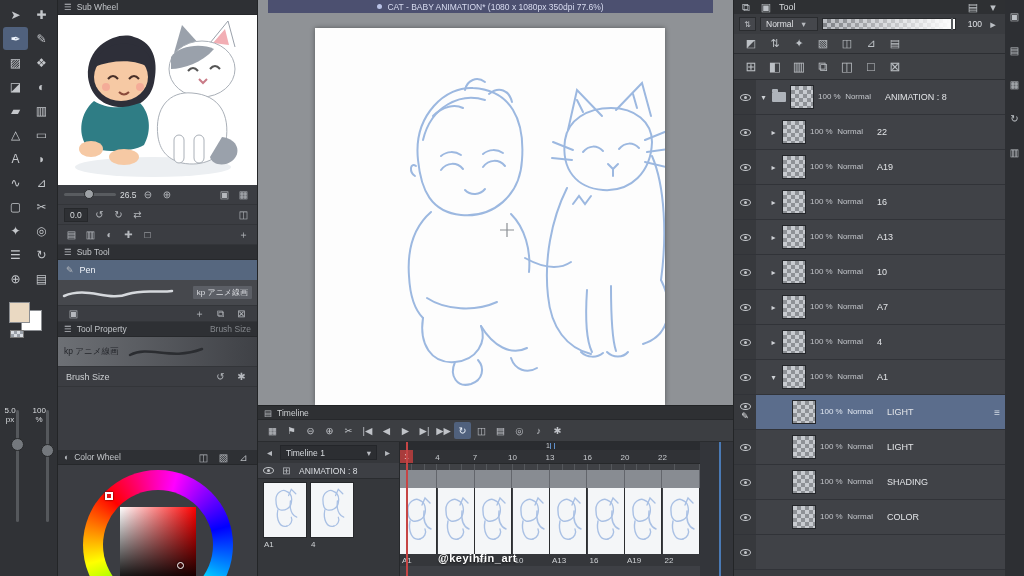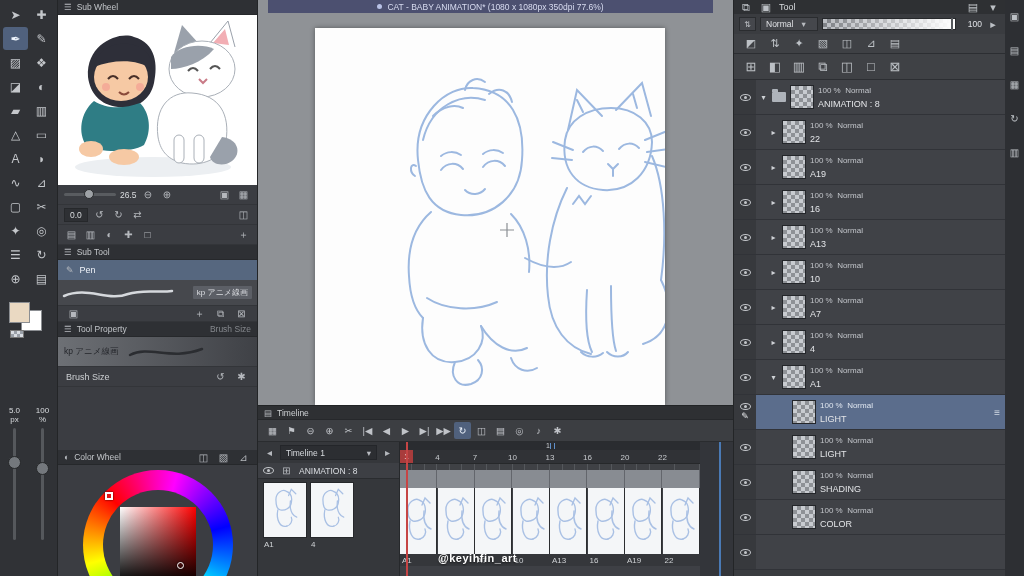--- a/index.html
+++ b/index.html
@@ -10,21 +10,21 @@
 
 .toolstrip{position:absolute;left:0;top:0;width:58px;height:576px;background:#303236;border-right:1px solid #232527;display:flex;flex-direction:column;align-items:center}
 .tool-grid{display:grid;grid-template-columns:25px 25px;gap:1px;margin-top:3px}
 .tool{height:23px;display:flex;align-items:center;justify-content:center;font-size:12px;color:#c4c7cb;border-radius:3px}
 .tool.selected{background:#50617d;color:#eef4fc}
 .swatches{position:relative;width:40px;height:38px;margin-top:12px}
 .sw-main{position:absolute;left:0;top:0;width:21px;height:21px;background:#ead9c2;border:1px solid #8b8e92;z-index:2}
 .sw-sub{position:absolute;left:12px;top:8px;width:21px;height:21px;background:#fff;border:1px solid #8b8e92}
 .sw-trans{position:absolute;left:1px;top:28px;width:14px;height:8px;background:repeating-conic-gradient(#9aa0a8 0% 25%,#d8dce2 0% 50%) 0 0/6px 6px;border:1px solid #777}
 .quick{display:flex;gap:8px;margin-top:66px}
-.qcol{display:flex;flex-direction:column;align-items:center;width:20px}
+.qcol{display:flex;flex-direction:row;width:20px}
 .qs-val{font-size:8px;color:#dadde0;text-align:center;line-height:1.15}
 .qs-track{position:relative;width:3px;height:112px;background:#55585c;border-radius:2px;margin-top:4px}
 .qs-knob{position:absolute;left:-5px;top:28px;width:13px;height:13px;border-radius:50%;background:#74787d;border:1px solid #26282a}
 
 .panelL{position:absolute;left:58px;top:0;width:200px;height:576px;background:#3b3d42;border-right:1px solid #232527}
 .sechdr{display:flex;align-items:center;gap:5px;height:15px;background:#2e3034;border-bottom:1px solid #26282b;padding:0 6px;font-size:8.5px;color:#c3c6ca}
 .subview-img{height:170px;margin:0;background:#fff;position:relative;overflow:hidden}
 .navrow{display:flex;align-items:center;gap:4px;height:20px;padding:0 6px;border-bottom:1px solid #333539}
 .hslider{position:relative;width:52px;height:3px;background:#595c60;border-radius:2px}
 .hknob{position:absolute;top:-4px;left:38%;width:10px;height:10px;background:#9ea2a6;border-radius:50%;border:1px solid #2b2d2f}
@@ -103,21 +103,21 @@
 .lgut{width:22px;background:#37393d;display:flex;flex-direction:column;align-items:center;justify-content:center;gap:2px;flex:none}
 .eye{width:11px;height:7px;border:1px solid #c2c5c9;border-radius:50%;position:relative}
 .eye::after{content:'';position:absolute;left:3px;top:1px;width:3px;height:3px;border-radius:50%;background:#c2c5c9}
 .editpen{font-size:9px;color:#eceef1;line-height:1}
 .lmain{flex:1;display:flex;align-items:center;gap:4px;min-width:0}
 .chev{width:9px;font-size:8px;color:#cfd2d6;text-align:center;flex:none}
 .folderic{width:14px;height:10px;background:#aeb3ba;border-radius:1px;position:relative;flex:none}
 .folderic::before{content:'';position:absolute;top:-3px;left:0;width:6px;height:3px;background:#aeb3ba;border-radius:1px 1px 0 0}
 .thumb{width:24px;height:24px;flex:none;border:1px solid #24262a;background:repeating-conic-gradient(#8e9196 0% 25%,#c8cbd0 0% 50%) 0 0/8px 8px}
 .thumb.colorth{background:radial-gradient(circle at 35% 48%,#2f7d85 0 26%,rgba(0,0,0,0) 28%),radial-gradient(circle at 68% 42%,#9aa1ab 0 22%,rgba(0,0,0,0) 24%),#fff}
-.ltext{display:flex;flex-direction:column;justify-content:flex-end;gap:4px;min-width:0}
+.ltext{display:flex;flex-direction:row;justify-content:flex-end;gap:14px;min-width:0}
 .l1{font-size:8px;color:#c2c5ca;white-space:pre}
 .l2{font-size:9px;color:#e3e5e8;white-space:nowrap}
 .lrow.sel .l1{color:#dfe6f0}
 .rowhandle{align-self:center;margin-right:5px;color:#d3dae4;font-size:10px}
 
 .edgestrip{position:absolute;left:1005px;top:0;width:19px;height:576px;background:#2d2f33;display:flex;flex-direction:column;align-items:center;gap:18px;padding-top:8px}
 .edgestrip .pbtn{font-size:10px}
 </style>
 </head>
 <body>

